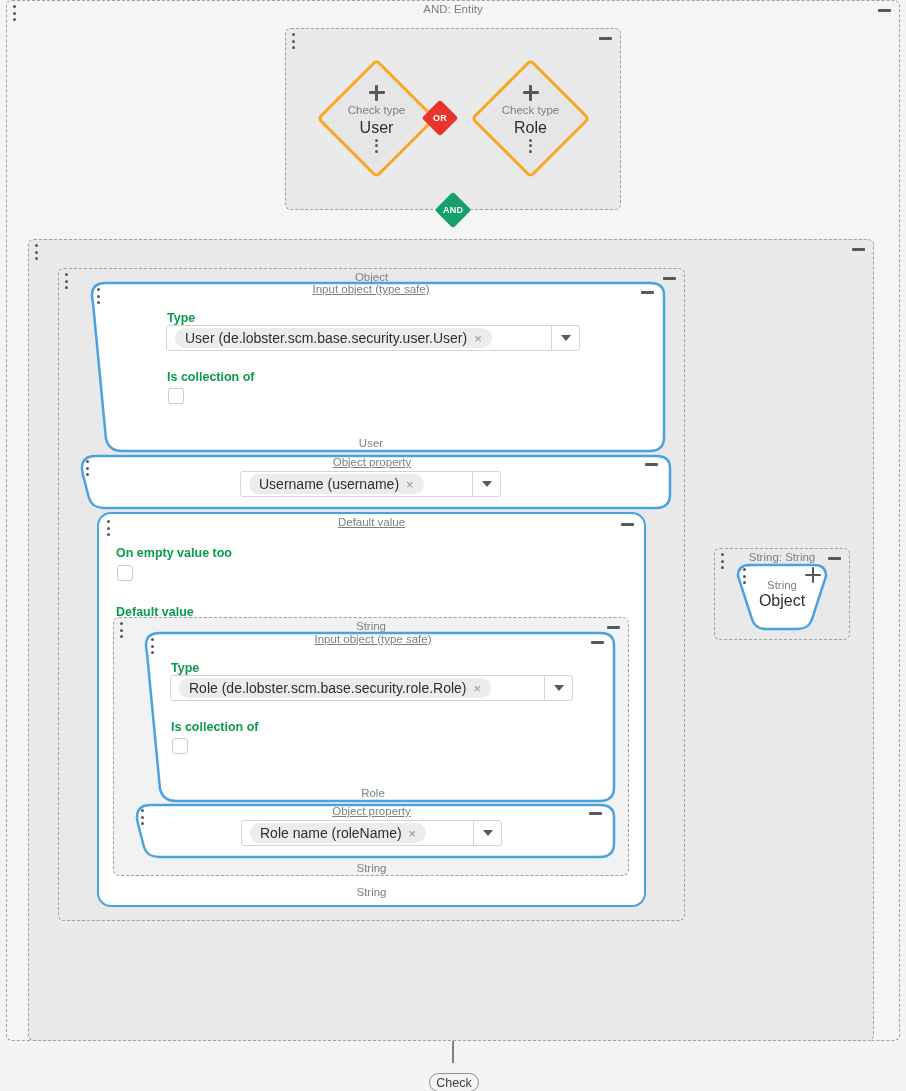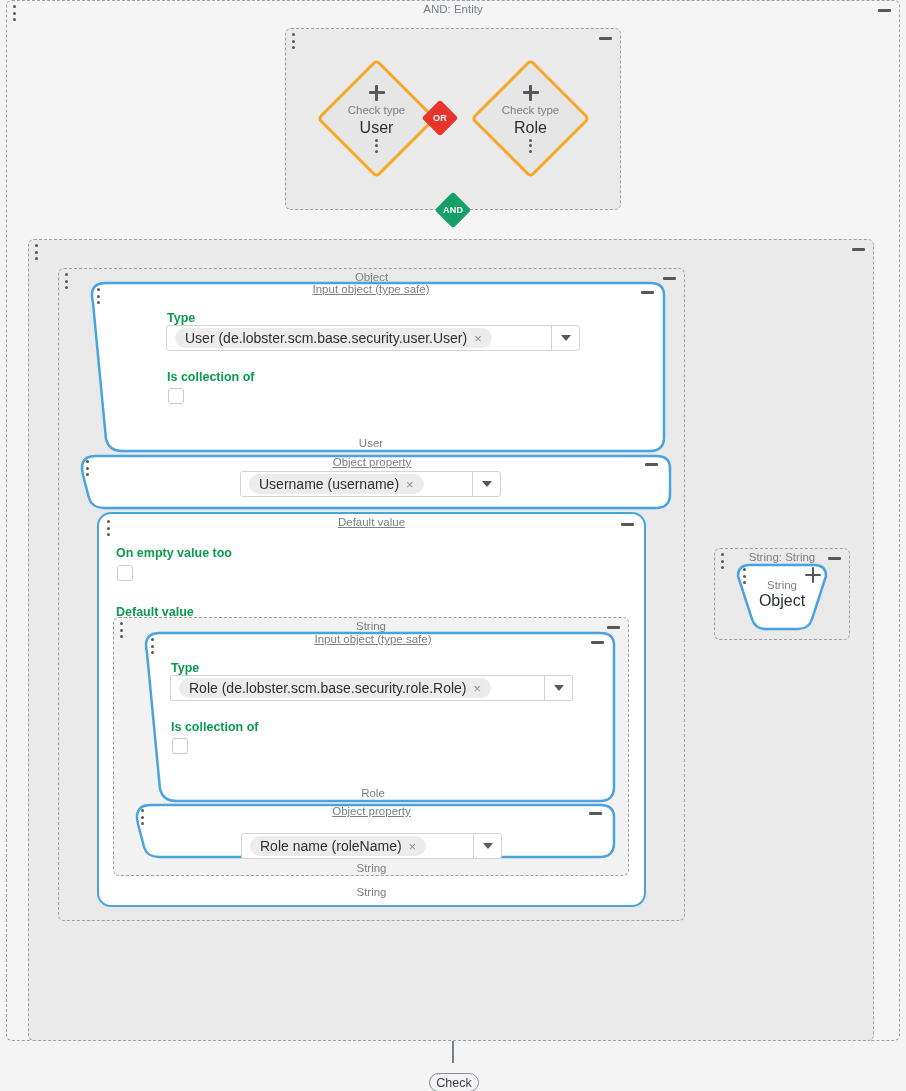--- a/index.html
+++ b/index.html
@@ -401,21 +401,21 @@
       <path d="M10,14 Q10,2 24,2 L473,2 Q487,2 487,14 L487,40 Q487,54 473,54 L32,54 Q20,54 17,44 L11,21 Q10,17 10,14 Z" fill="#ffffff" stroke="#4aa3df" stroke-width="2.5"></path>
     </svg>
     <div class="inner">
       <div class="card-title">Object property</div>
       <div class="handle" style="top:6px; left:13px;">
           <i></i>
           <i></i>
           <i></i>
         </div>
       <div class="minus" style="top:9px; right:14px;"></div>
-      <div class="select" style="left:114px; top:17px; width:261px;margin-top:13px;">
+      <div class="select" style="left:114px; top:17px; width:261px;">
         <div class="chipwrap">
           <span class="chip">
             <span>Role name (roleName)</span>
             <span class="x">×</span>
           </span>
         </div>
         <div class="caret"></div>
       </div>
       <div class="card-foot" style="bottom:-16px;">String</div>
     </div>

